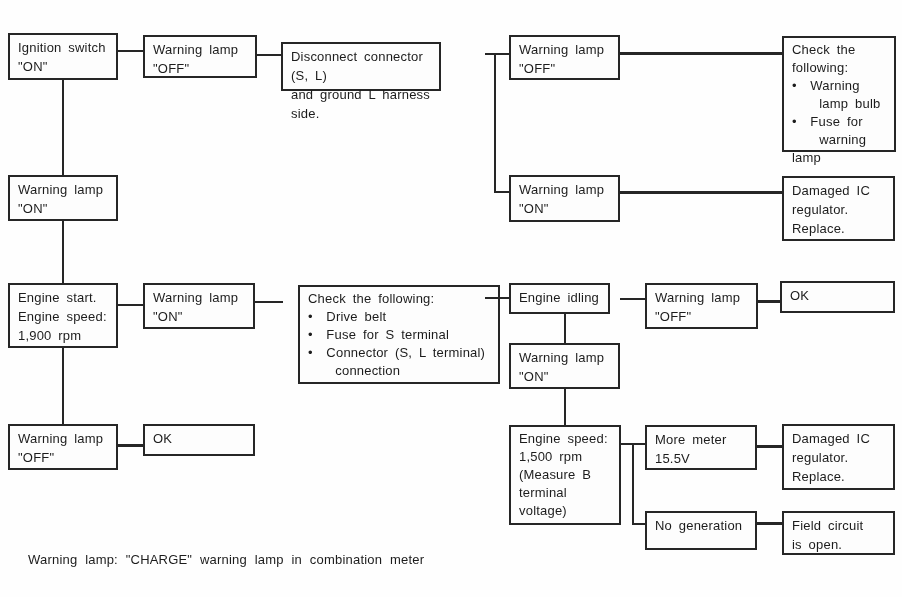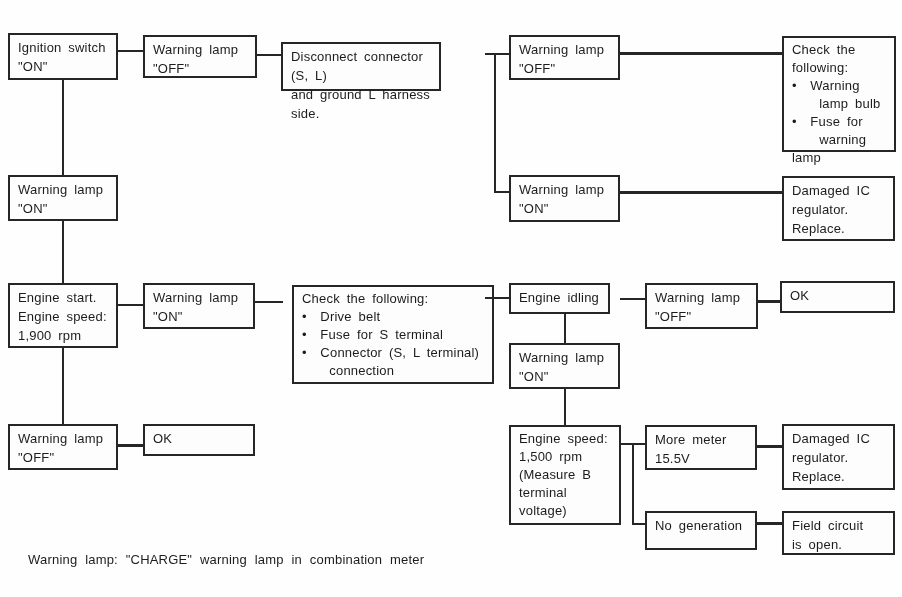--- a/index.html
+++ b/index.html
@@ -62,21 +62,21 @@
 regulator.
 Replace.</div>
   <div class="box" style="left:8px;top:175px;width:110px;height:46px">Warning lamp
 "ON"</div>
 
   <div class="box" style="left:8px;top:283px;width:110px;height:65px">Engine start.
 Engine speed:
 1,900 rpm</div>
   <div class="box" style="left:143px;top:283px;width:112px;height:46px">Warning lamp
 "ON"</div>
-  <div class="box dense" style="left:292px;top:285px;width:202px;height:99px">Check the following:
+  <div class="box dense" style="left:298px;top:285px;width:202px;height:99px">Check the following:
 •&nbsp;&nbsp;Drive belt
 •&nbsp;&nbsp;Fuse for S terminal
 •&nbsp;&nbsp;Connector (S, L terminal)
 &nbsp;&nbsp;&nbsp;&nbsp;connection</div>
   <div class="box" style="left:509px;top:283px;width:101px;height:31px">Engine idling</div>
   <div class="box" style="left:645px;top:283px;width:113px;height:46px">Warning lamp
 "OFF"</div>
   <div class="box" style="left:780px;top:281px;width:115px;height:32px">OK</div>
 
   <div class="box" style="left:509px;top:343px;width:111px;height:46px">Warning lamp

